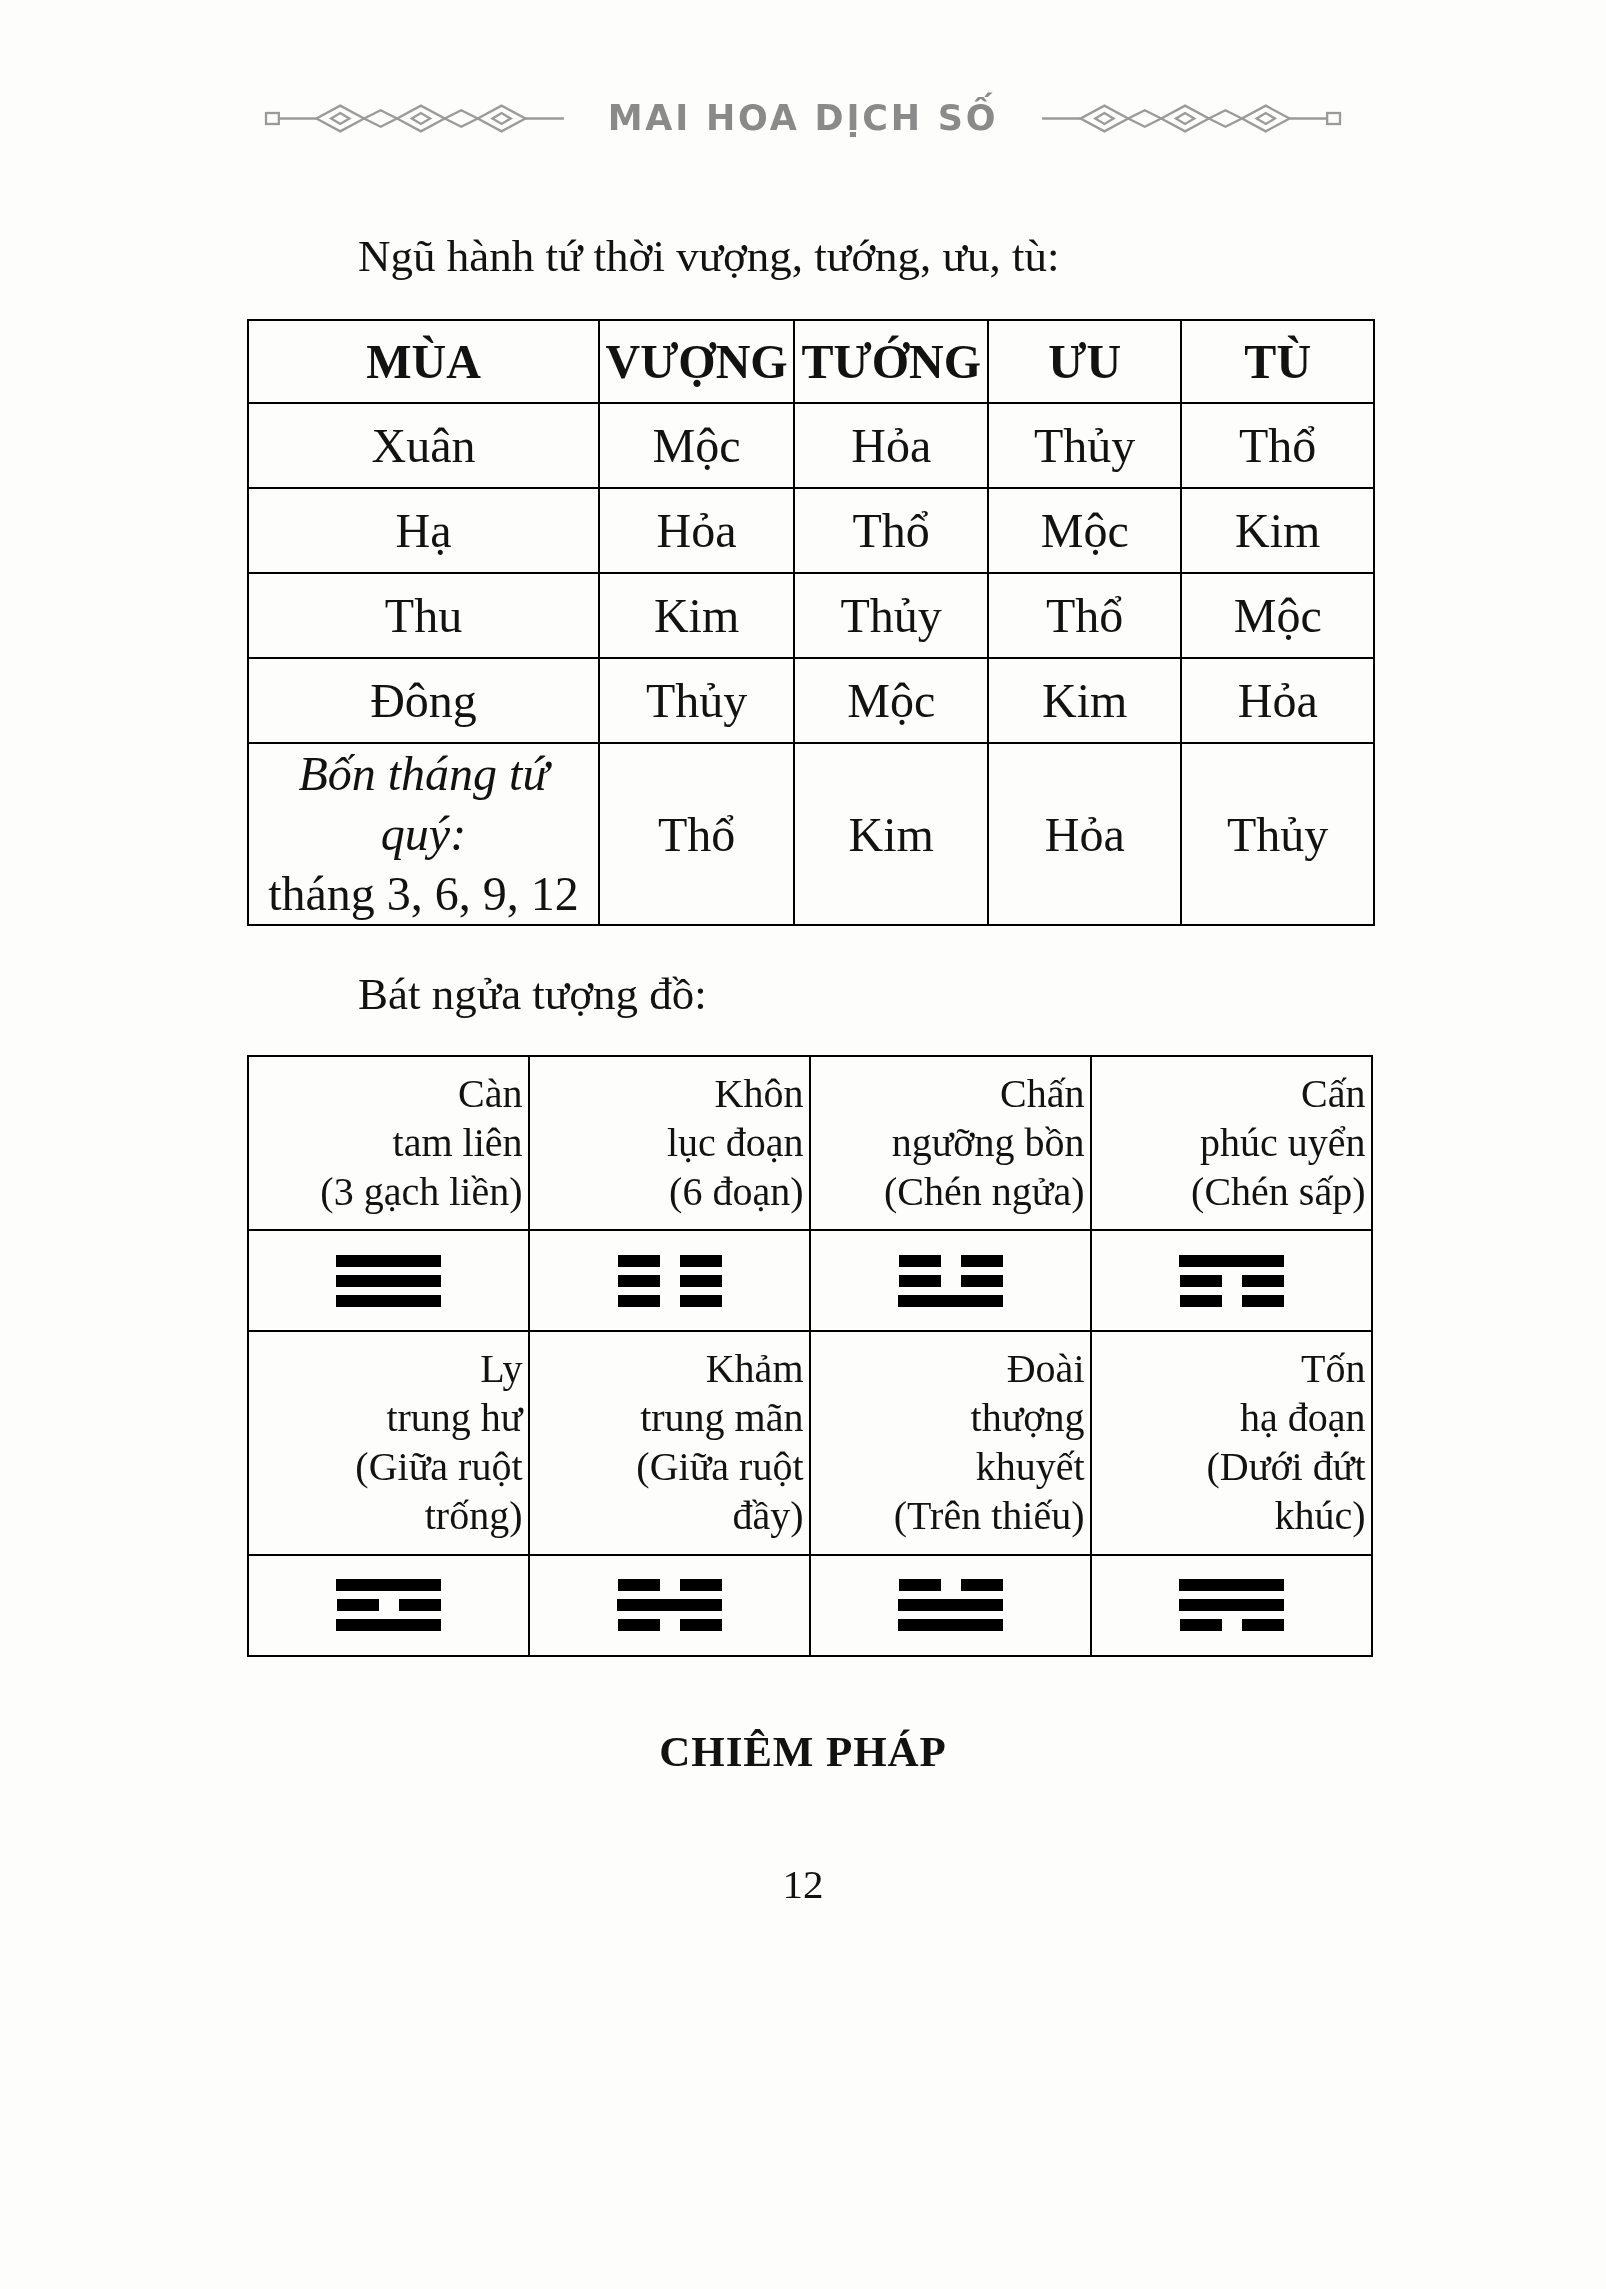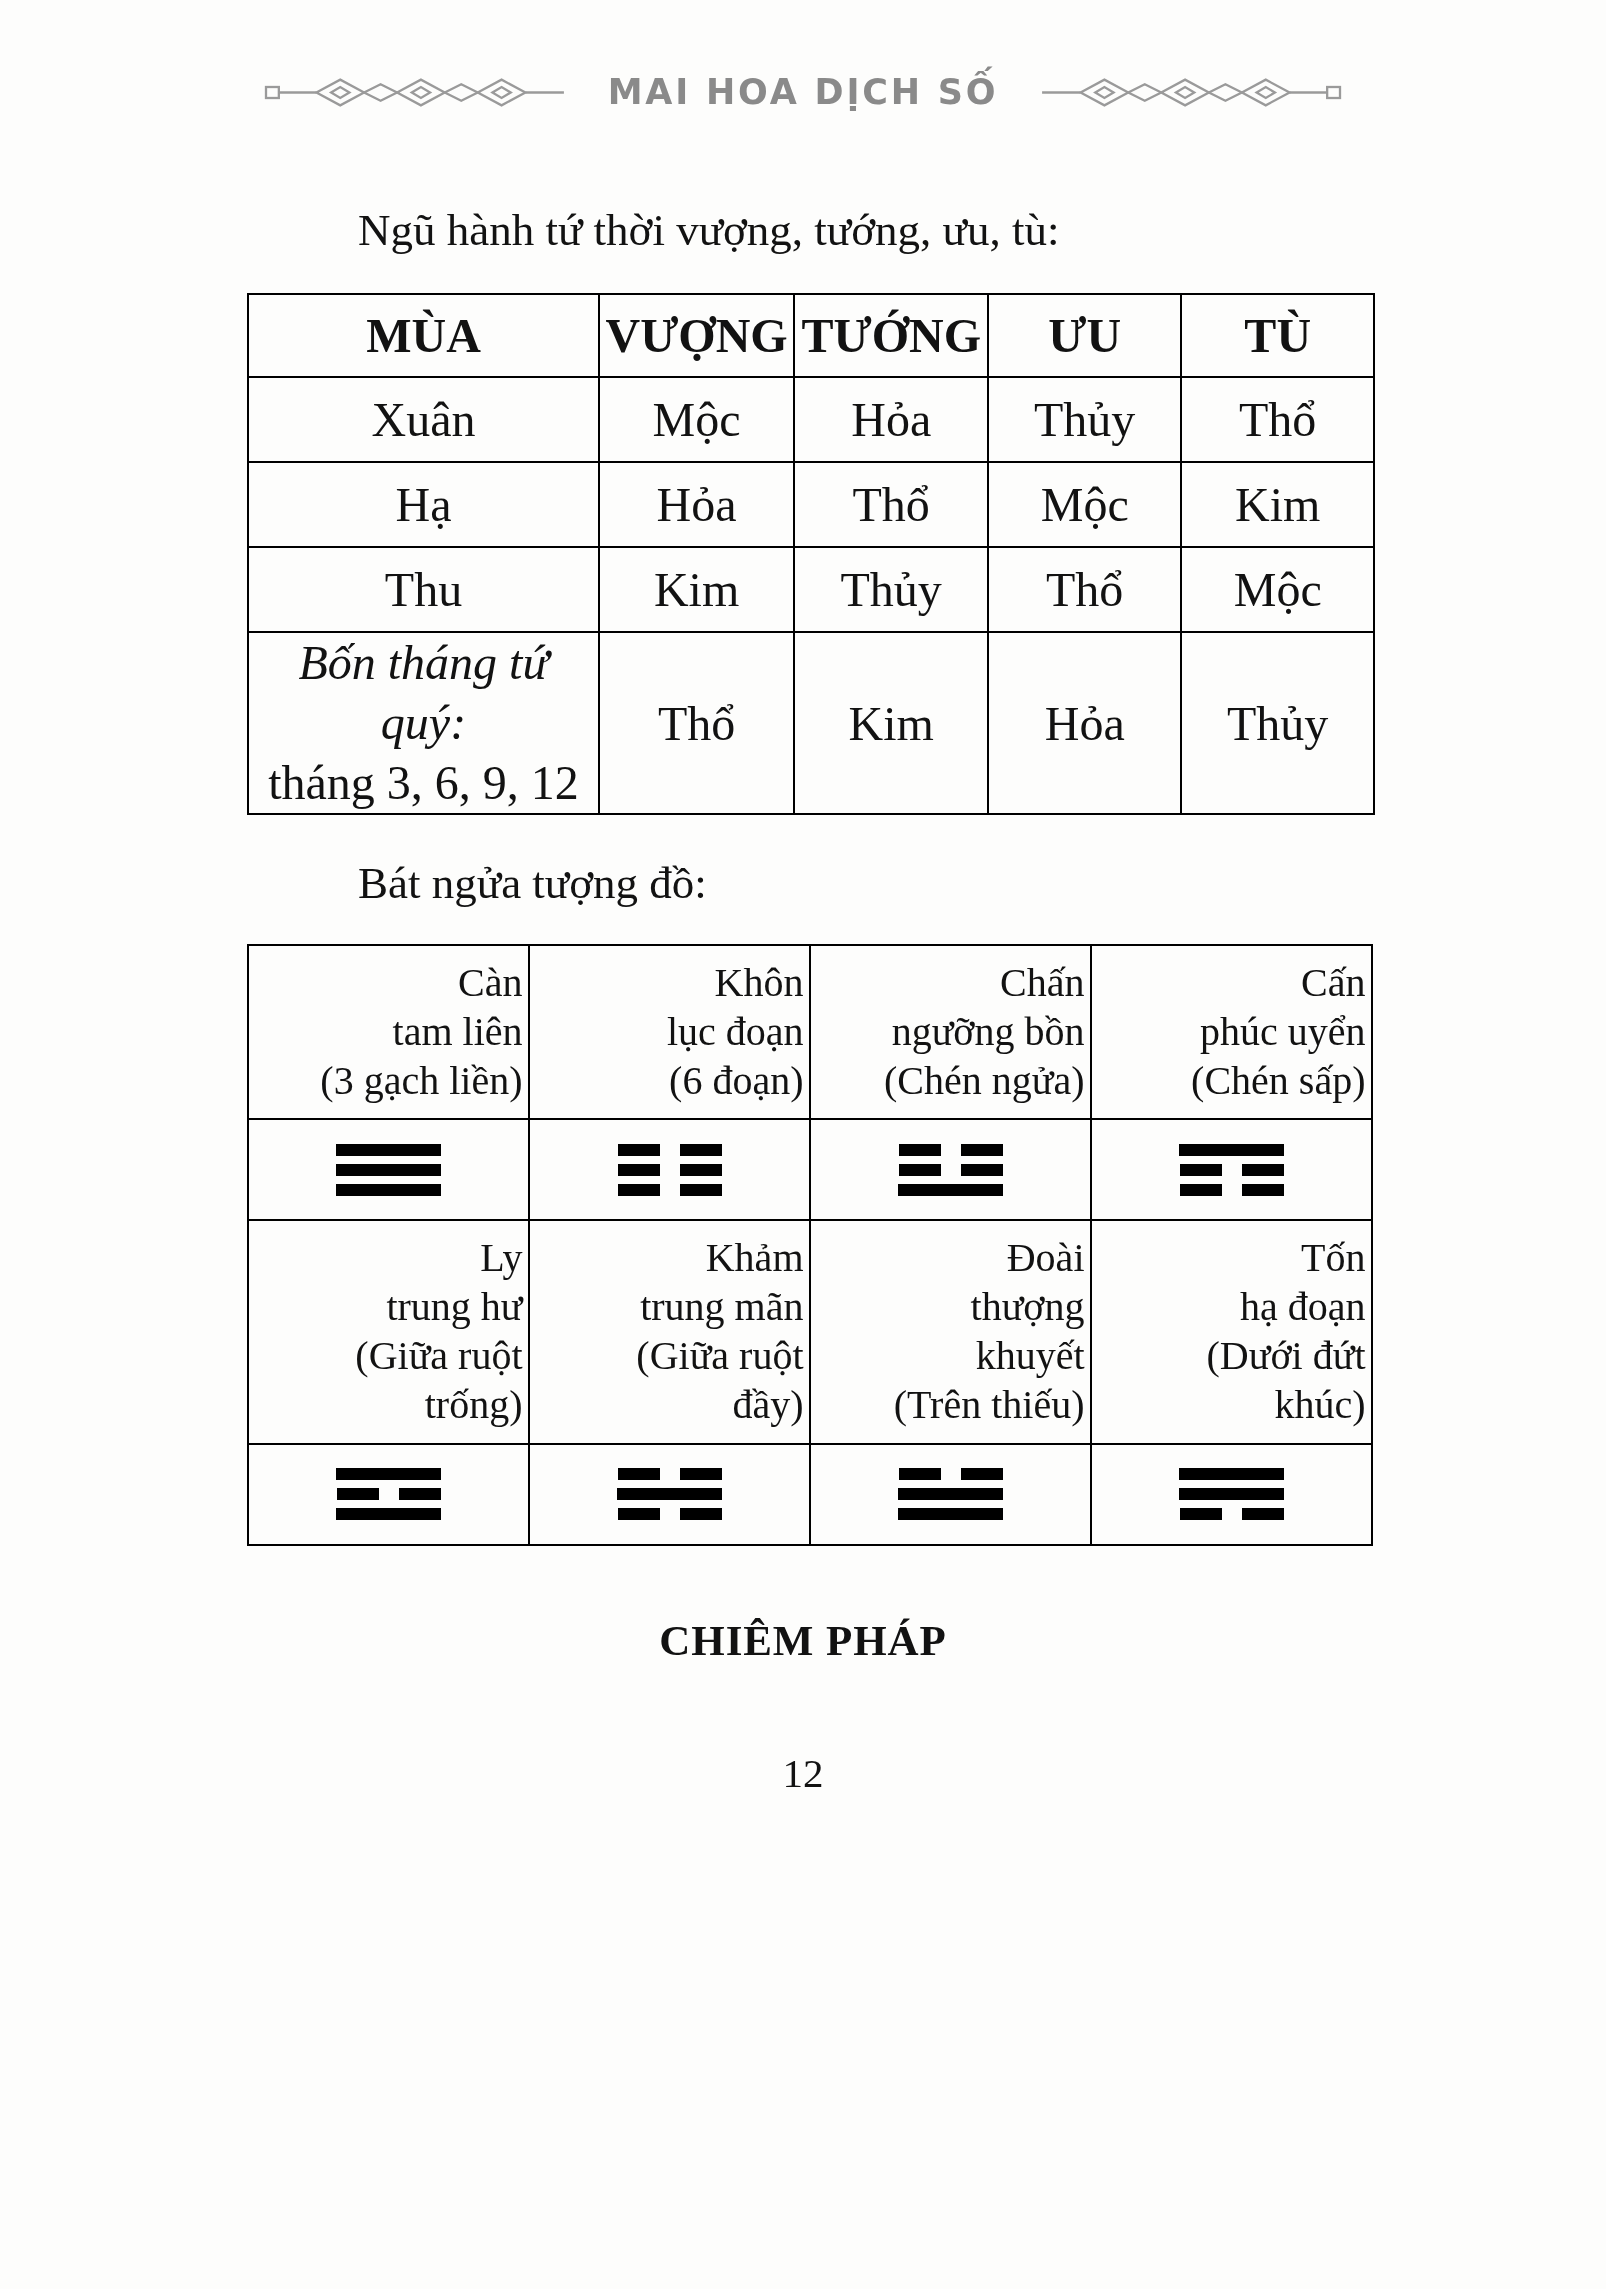--- a/index.html
+++ b/index.html
@@ -7,21 +7,21 @@
   body {
     width: 1606px; height: 2289px;
     background: #fdfdfc;
     font-family: "Liberation Serif", serif;
     color: #121212;
   }
   .page { position: relative; width: 1606px; height: 2289px; overflow: hidden; }
 
   
   .header-band {
-    padding-top: 72px;
+    padding-top: 98px;
     display: flex; align-items: center; justify-content: center; gap: 42px;
   }
   .ornament { flex: 0 0 auto; }
   .ornament.flip { transform: scaleX(-1); }
   .book-title {
     font-family: "DejaVu Sans", sans-serif;
     font-weight: bold; font-size: 35px; letter-spacing: 2.8px;
     color: #8a8a8a;
     white-space: nowrap;
   }
@@ -142,20 +142,27 @@
           <td>Mộc</td>
           <td>Kim</td>
         </tr>
         <tr>
           <td>Thu</td>
           <td>Kim</td>
           <td>Thủy</td>
           <td>Thổ</td>
           <td>Mộc</td>
         </tr>
+        <tr>
+          <td>Đông</td>
+          <td>Thủy</td>
+          <td>Mộc</td>
+          <td>Kim</td>
+          <td>Hỏa</td>
+        </tr>
         <tr class="tall">
           <td class="season-small">
             <div class="italic">Bốn tháng tứ quý:</div>
             <div>tháng 3, 6, 9, 12</div>
           </td>
           <td>Thổ</td>
           <td>Kim</td>
           <td>Hỏa</td>
           <td>Thủy</td>
         </tr>

